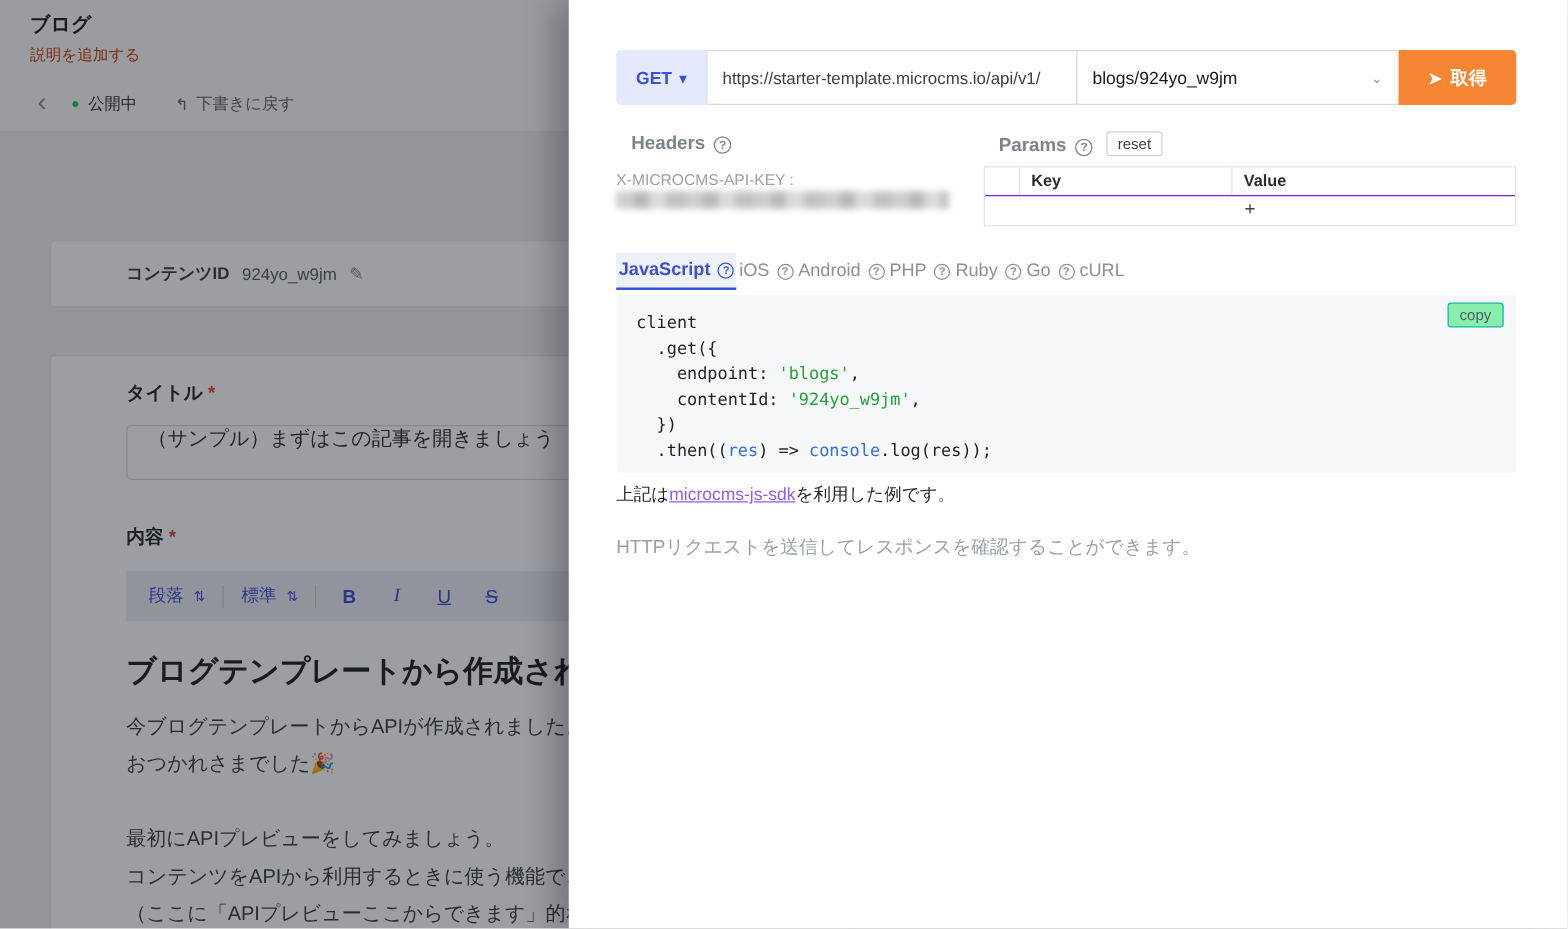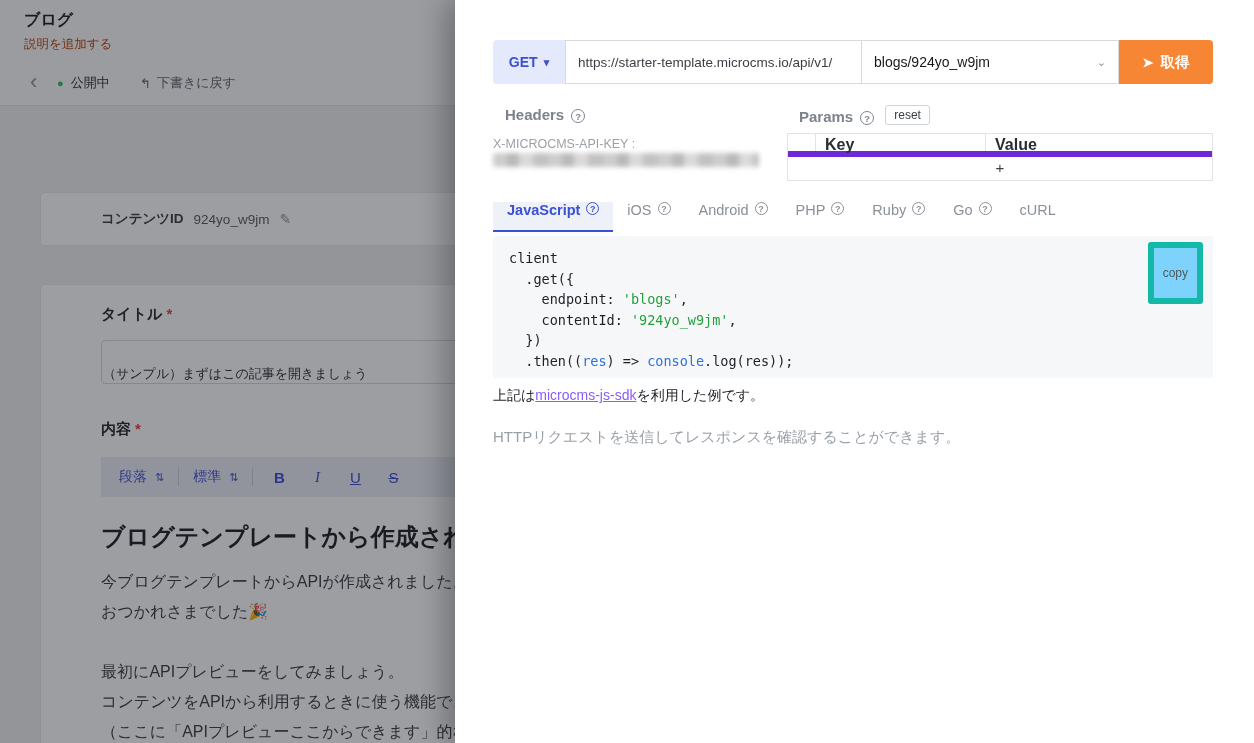--- a/index.html
+++ b/index.html
@@ -19,21 +19,21 @@
   .revert-chip { position:absolute; left:140px; top:14px; display:flex; align-items:center; gap:6px; font-size:13px; color:#5f646b; cursor:pointer; }
   .card { position:absolute; background:#fff; border:1px solid #e6e8ec; border-radius:4px; }
   .card-id { left:40px; top:192px; width:640px; height:54px; }
   .id-row { display:flex; align-items:center; gap:10px; height:100%; padding-left:60px; font-size:13.5px; }
   .id-label { color:#3a3e44; font-weight:600; }
   .id-value { color:#555b63; }
   .pencil { color:#8a9098; font-size:14px; cursor:pointer; }
   .card-main { left:40px; top:284px; width:640px; height:560px; padding:20px 0 0 60px; }
   .field-label { font-size:15px; font-weight:bold; color:#24282e; }
   .req { color:#e0443a; margin-left:4px; }
-  .title-input { margin-top:16px; width:520px; height:44px; border:1px solid #d8dade; border-radius:4px; background:#fff; display:flex; align-items:flex-end; padding:0 1px; font-size:13px; color:#2a2e34; }
+  .title-input { margin-top:16px; width:520px; height:44px; border:1px solid #d8dade; border-radius:4px; background:#fff; display:flex; align-items:flex-start; padding:0 16px; font-size:16px; color:#2a2e34; }
   .body-label-row { margin-top:36px; }
   .rte-toolbar { margin-top:18px; width:560px; height:40px; background:#ebeef8; display:flex; align-items:center; gap:14px; padding:0 18px; color:#4353d6; font-size:14px; }
   .rte-sel { display:flex; align-items:center; gap:8px; cursor:pointer; }
   .rte-sort { font-size:11px; }
   .rte-sep { width:1px; height:18px; background:#c9cede; }
   .rte-btn { width:24px; text-align:center; font-size:15px; cursor:pointer; color:#3c4ad0; }
   .rte-b { font-weight:bold; }
   .rte-i { font-style:italic; font-family:"Liberation Serif", serif; }
   .rte-u { text-decoration:underline; }
   .rte-s { text-decoration:line-through; }
@@ -58,37 +58,37 @@
   .headers-title { left:38px; top:106px; }
   .params-title { left:332px; top:105px; }
   .help { display:inline-flex; align-items:center; justify-content:center; width:14px; height:14px; border:1px solid currentColor; border-radius:50%; font-size:9.5px; font-weight:bold; cursor:pointer; }
   .reset-btn { margin-left:4px; border:1px solid #cfd2d8; background:#fff; color:#3a3f45; font-size:12px; font-weight:normal; padding:2px 8px; border-radius:3px; cursor:pointer; font-family:inherit; }
   .apikey-label { position:absolute; left:38px; top:137px; font-size:12.5px; color:#9ba1a9; }
   .apikey-blur { position:absolute; left:38px; top:153px; width:266px; height:14px; border-radius:2px;
     background:repeating-linear-gradient(90deg,#cdcdcd 0 14px,#b9b9b9 14px 26px,#dadada 26px 40px,#c2c2c2 40px 55px);
     filter:blur(2.5px); }
 
   .ptable { position:absolute; left:332px; top:133px; width:426px; border:1px solid #e2e3e7; background:#fff; }
-  .ptable-header { display:flex; height:23px; border-bottom:6px solid #6d28d9; font-size:16px; font-weight:bold; color:#2a2e34; }
+  .ptable-header { display:flex; height:23px; border-bottom:1px solid #6d28d9; font-size:13px; font-weight:bold; color:#2a2e34; }
   .ptable-header .c0 { width:28px; border-right:1px solid #e2e3e7; }
   .ptable-header .c1 { width:170px; border-right:1px solid #e2e3e7; padding-left:9px; line-height:22px; }
   .ptable-header .c2 { flex:1; padding-left:9px; line-height:22px; }
   .ptable-add { height:23px; text-align:center; font-size:15px; color:#3a3f45; line-height:21px; cursor:pointer; }
 
   .tabs { position:absolute; left:38px; top:202px; right:41px; height:30px; display:flex; align-items:stretch; }
-  .tab { display:flex; gap:6px; padding:0 14px; font-size:14.5px; color:#8b9097; cursor:pointer; }
+  .tab { display:flex; align-items:center; gap:6px; padding:0 2px; font-size:14.5px; color:#8b9097; cursor:pointer; }
   .tab .help { width:13px; height:13px; font-size:9px; }
   .tab.active { background:#eef1f8; color:#3c50d2; font-weight:bold; border-bottom:2px solid #3c50d2; }
 
   .code-block { position:absolute; left:38px; top:236px; right:41px; height:142px; background:#f6f7f9; border-radius:3px; padding:12px 16px; font-family:"DejaVu Sans Mono", monospace; font-size:13.5px; line-height:20.5px; color:#1d2126; }
   .code-line { white-space:pre; }
   .tok-plain { color:#1d2126; }
   .tok-string { color:#23a23c; }
   .tok-variable { color:#2f6fde; }
-  .copy-btn { position:absolute; top:242px; right:51px; border:6px solid #14b8a6; background:#7dd3fc; color:#54595f; font-size:12px; padding:18px 9px; border-radius:3px; cursor:pointer; font-family:inherit; }
+  .copy-btn { position:absolute; top:242px; right:51px; border:1px solid #14b8a6; background:#86efac; color:#54595f; font-size:12px; padding:2px 9px; border-radius:3px; cursor:pointer; font-family:inherit; }
 
   .sdk-note { position:absolute; left:38px; top:387px; font-size:14px; color:#22262b; }
   .sdk-link { color:#8b5cf6; text-decoration:underline; cursor:pointer; }
   .panel-desc { position:absolute; left:38px; top:428px; font-size:15px; color:#9aa0a8; }
 </style>
 </head>
 <body>
 
 <div class="screen">
 

